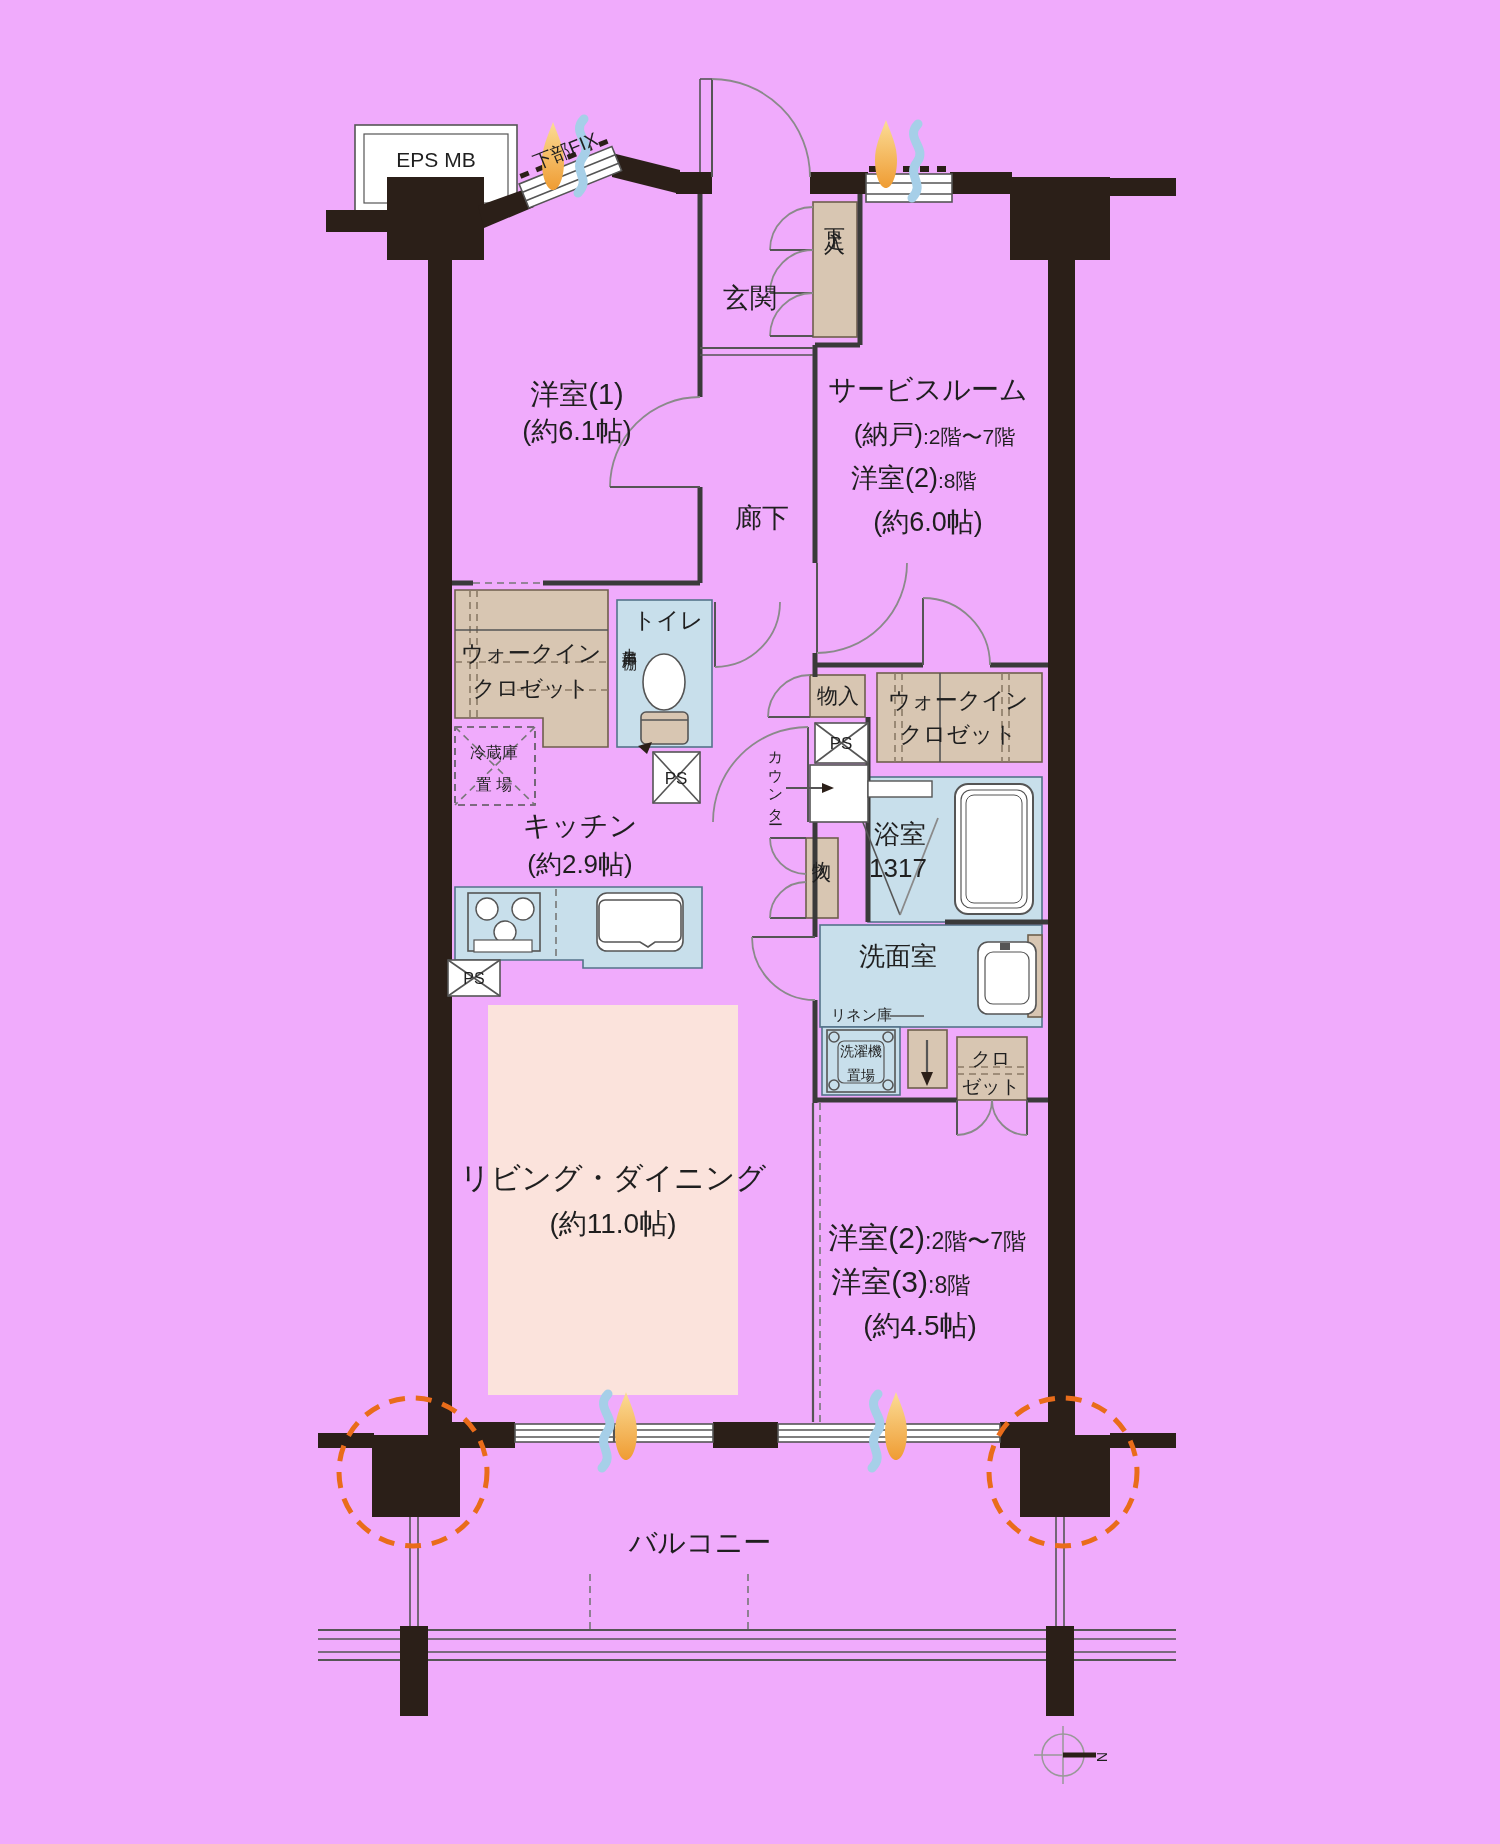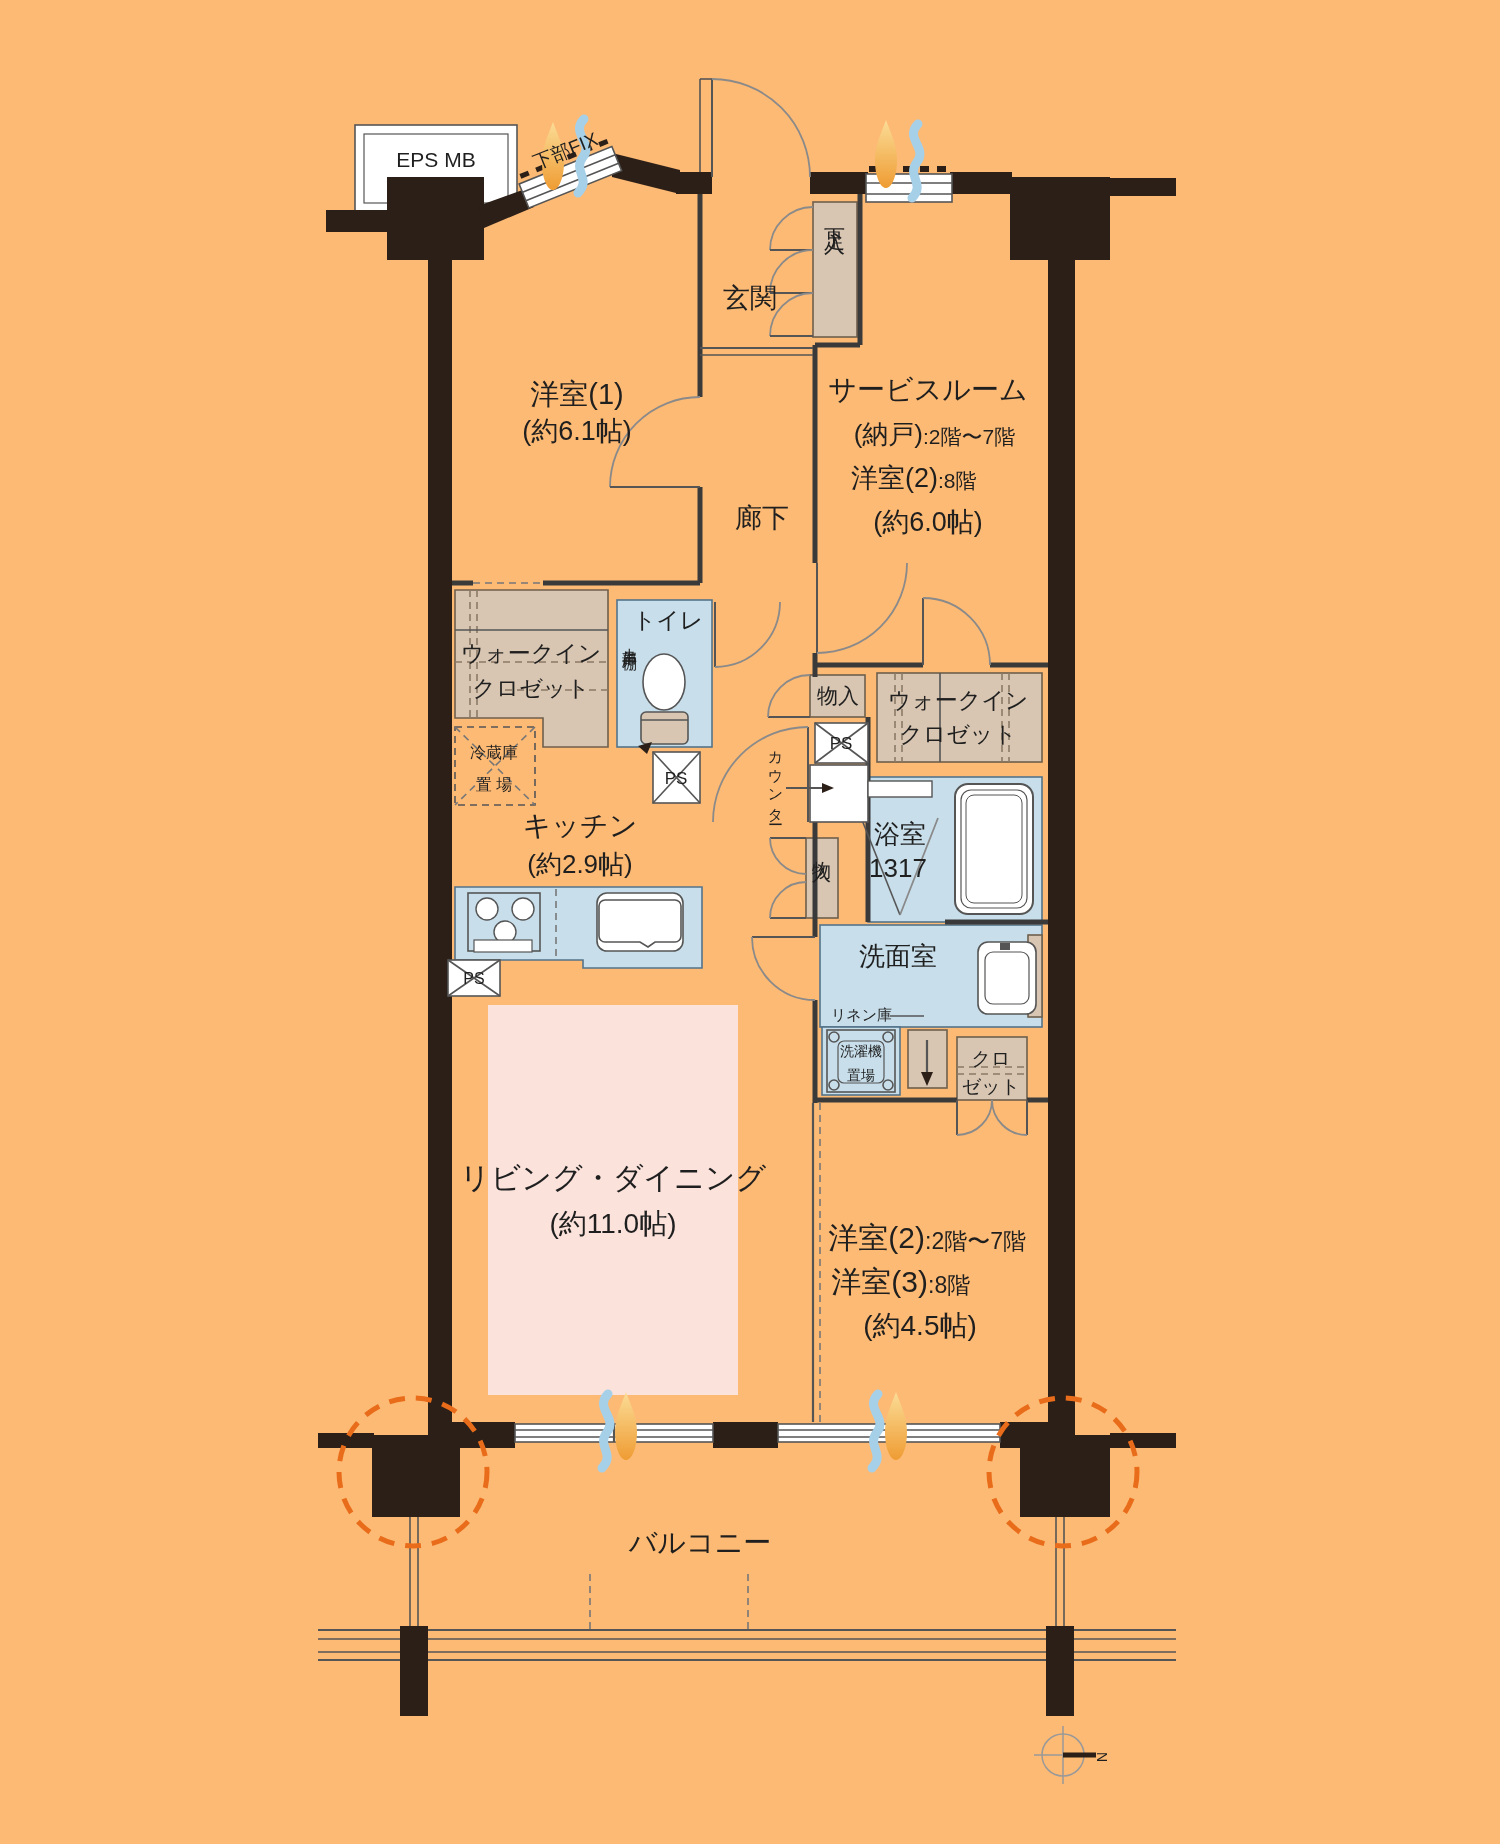--- a/index.html
+++ b/index.html
@@ -1,16 +1,16 @@
 <!DOCTYPE html>
 <html><head>
 <meta charset="utf-8">
 <style>
   html,body{margin:0;padding:0;background:#fff;}
-  .canvas{position:relative;width:1500px;height:1844px;background:#fdba74;overflow:hidden;}
+  .canvas{position:relative;width:1500px;height:1844px;background:#f0abfc;overflow:hidden;}
   svg{display:block;width:1500px;height:1844px;}
   text{font-family:"Liberation Sans","DejaVu Sans",sans-serif;fill:#1f1f1f;}
   .lbl{text-anchor:middle;dominant-baseline:middle;}
   .lbl-s{text-anchor:start;dominant-baseline:middle;}
   .lbl-e{text-anchor:end;dominant-baseline:middle;}
   .vt{writing-mode:vertical-rl;text-orientation:upright;dominant-baseline:central;letter-spacing:2px;}
   .wall{fill:#2b1f18;stroke:none;}
   .iwall{stroke:#3a3a3a;stroke-width:5;fill:none;stroke-linecap:butt;}
   .thin{stroke:#555;stroke-width:1.6;fill:none;}
   .thin2{stroke:#555;stroke-width:2.2;fill:none;}

